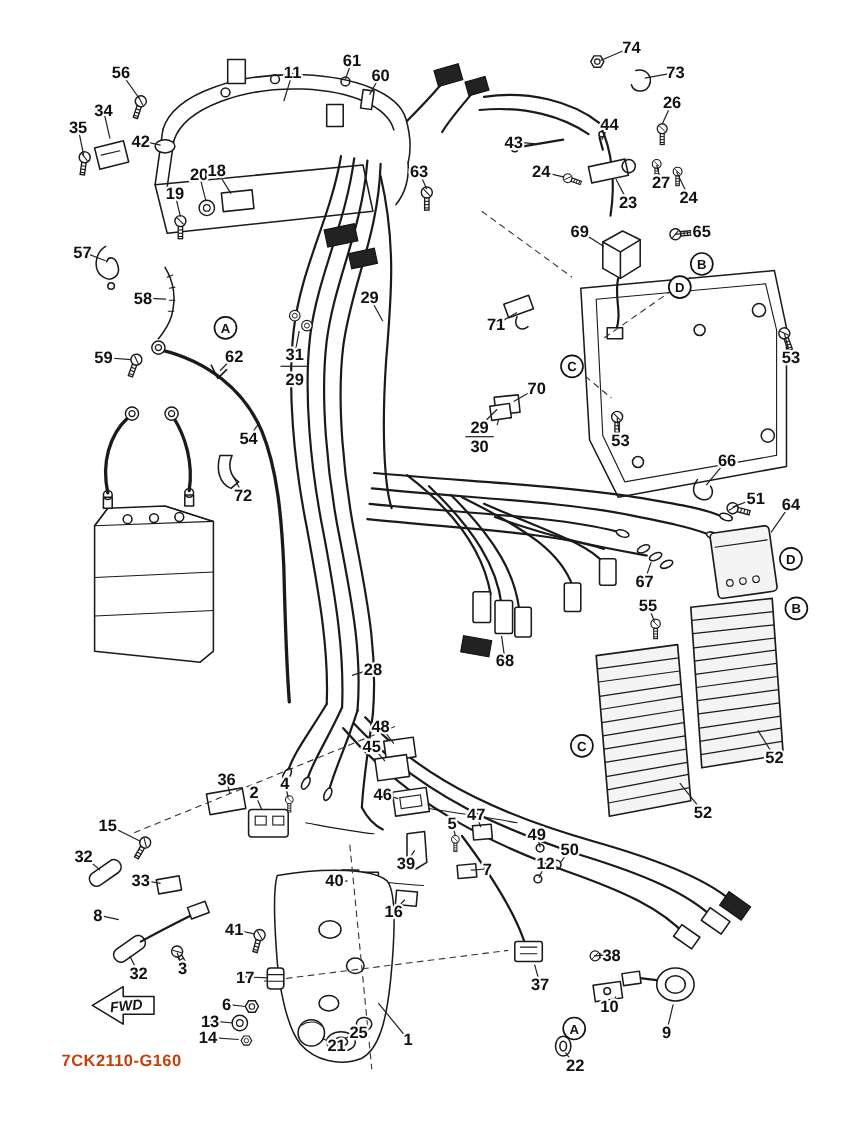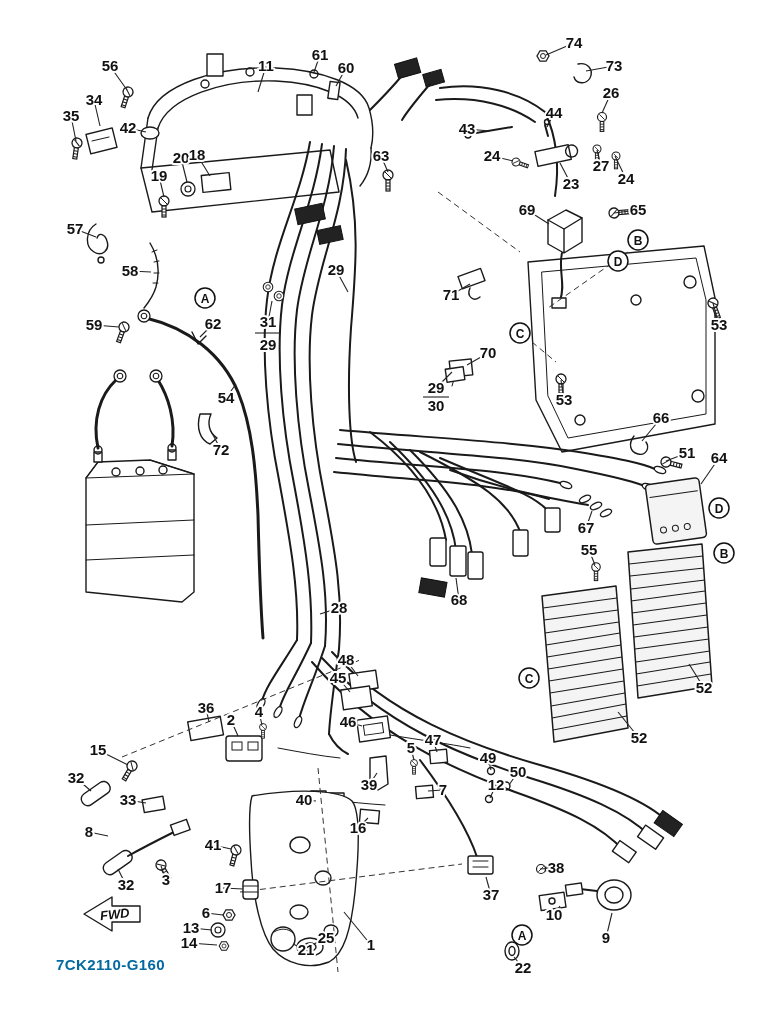--- a/index.html
+++ b/index.html
@@ -16,21 +16,21 @@
   .dash{fill:none;stroke:#333333;stroke-width:1;stroke-dasharray:6 4;}
   .fin{stroke:#1a1a1a;stroke-width:1.1;}
   .leader{stroke:#222222;stroke-width:1.1;}
   .callout{font:700 15px "Liberation Sans",sans-serif;fill:#111;text-anchor:middle;
            paint-order:stroke;stroke:#ffffff;stroke-width:4px;stroke-linejoin:round;}
   .marker{fill:#ffffff;stroke:#111111;stroke-width:1.5;}
   .marker-text{font:700 12px "Liberation Sans",sans-serif;fill:#111;text-anchor:middle;
            paint-order:stroke;stroke:#ffffff;stroke-width:3px;}
   .fwd-text{font:italic 700 13px "Liberation Sans",sans-serif;fill:#111;}
   .diagram-code{position:absolute;left:56px;top:956px;font-weight:700;font-size:15px;
-           color:#0369a1;letter-spacing:.4px;}
+           color:#c2410c;letter-spacing:.4px;}
 </style>
 </head>
 <body>
 
 <div class="page">
 
   <svg class="layer" width="781" height="1024" viewBox="0 0 781 1024">
     <defs>
       <g id="bolt">
         <circle cx="0" cy="0" r="5" fill="#fff" stroke="#1a1a1a" stroke-width="1.3"></circle>

